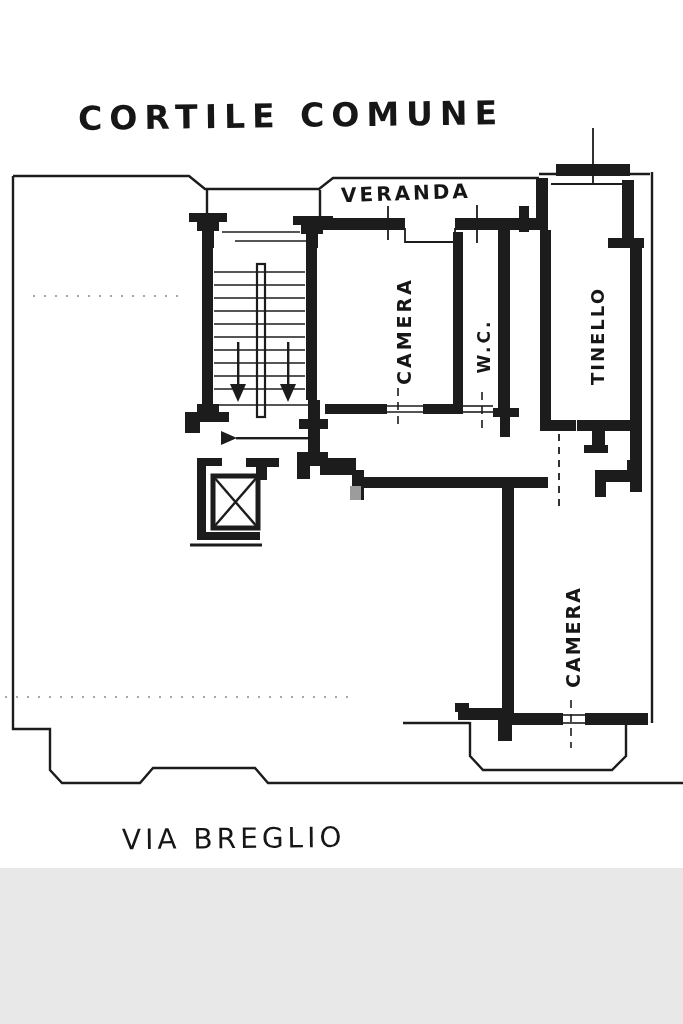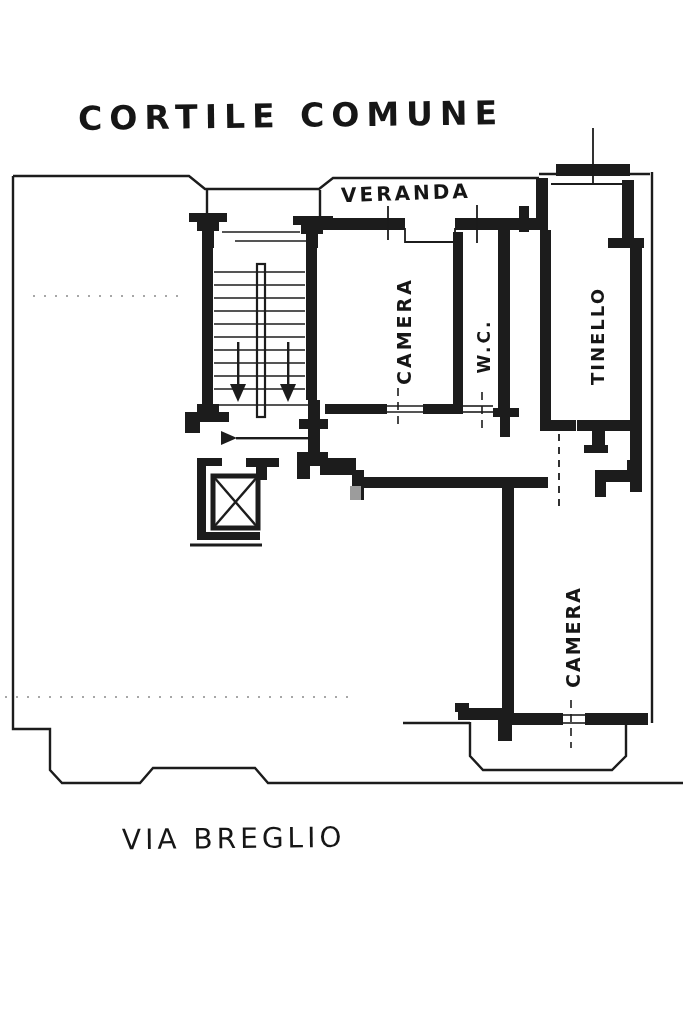--- a/index.html
+++ b/index.html
@@ -1,18 +1,18 @@
 <!DOCTYPE html>
 <html><head>
 <meta charset="utf-8">
 <style>
   html,body{margin:0;padding:0;background:#e8e8e8;}
   .page{
     position:relative;
-    width:683px;height:1024px;
+    width:683px;height:868px;
     background:#ffffff;
     overflow:hidden;
     font-family:"DejaVu Sans",sans-serif;
     color:#1c1c1c;
   }
   svg.plan{position:absolute;left:0;top:0;}
   .hand{
     position:absolute;
     white-space:nowrap;
     color:#161616;

